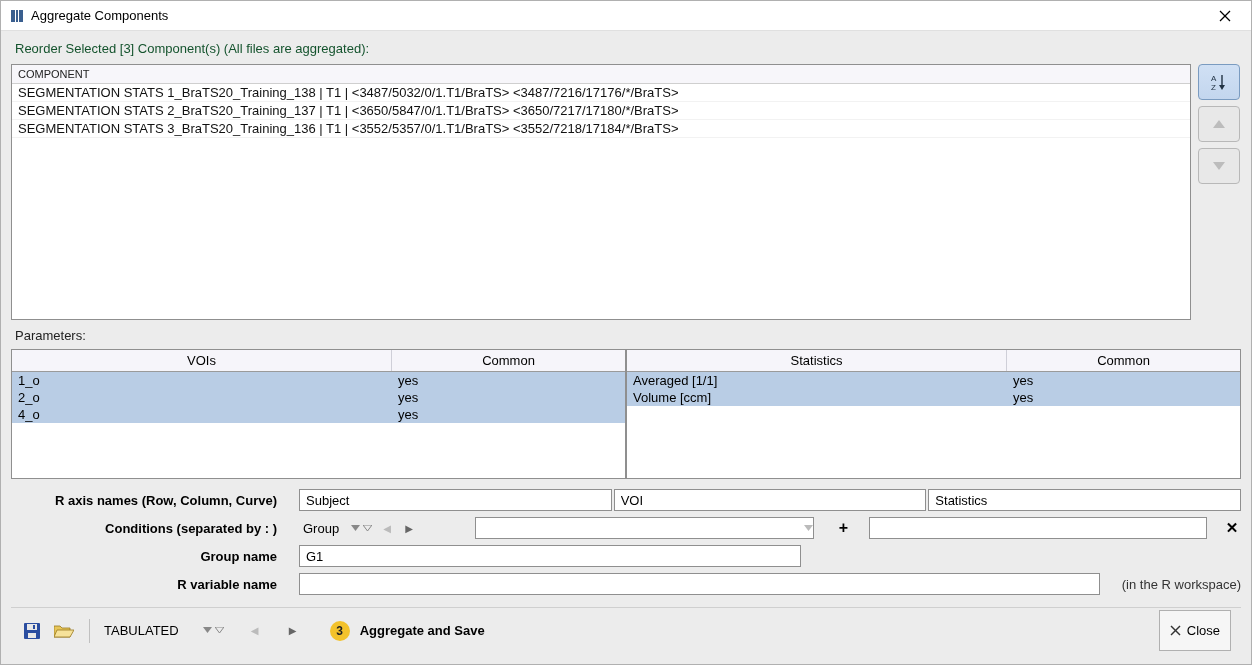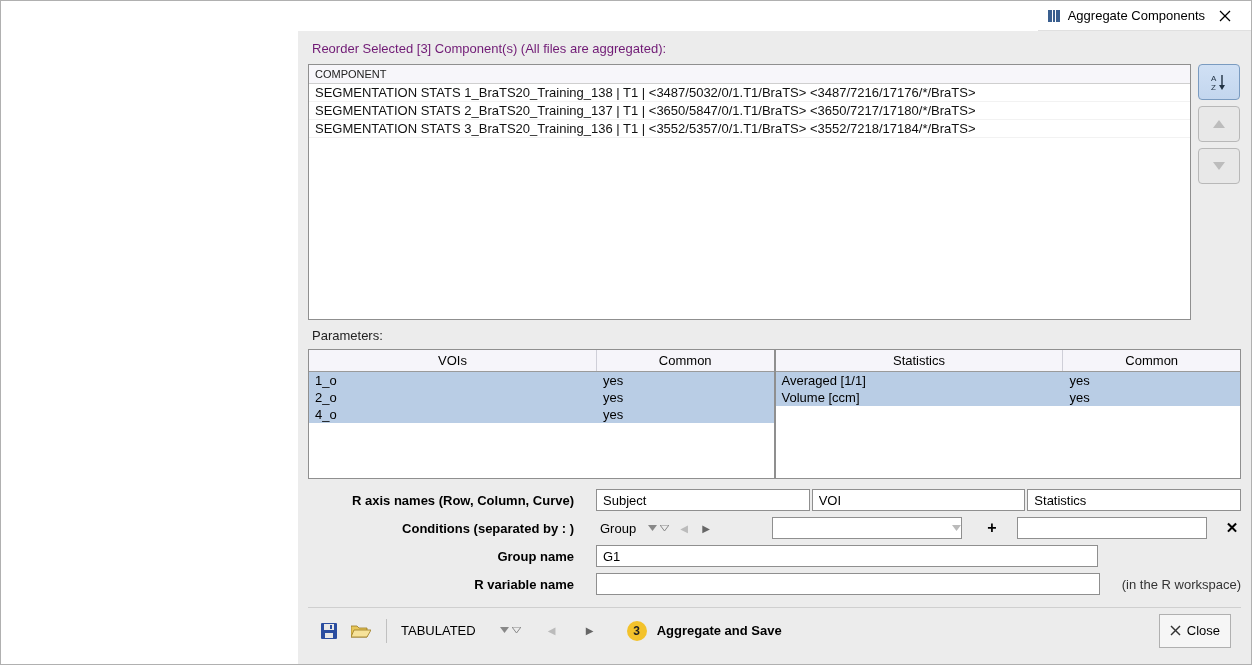--- a/index.html
+++ b/index.html
@@ -1,25 +1,25 @@
 <!DOCTYPE html>
 <html><head>
 <meta charset="utf-8">
 <style>
   * { box-sizing: border-box; margin: 0; padding: 0; }
   html, body { width: 1252px; height: 665px; font-family: Arial, sans-serif; font-size: 13px; background: #f0f0f0; overflow: hidden; }
-  .window { width: 1252px; height: 665px; background: #ffffff; border: 1px solid #b0b0b0; display: flex; flex-direction: column; align-items: flex-end; }
+  .window { width: 1252px; height: 665px; background: #ffffff; border: 1px solid #b0b0b0; display: flex; flex-direction: column; }
   .titlebar { height: 30px; background: #ffffff; display: flex; align-items: center; padding: 0 6px 0 8px; border-bottom: 1px solid #e0e0e0; }
   .titlebar .icon { width: 16px; height: 16px; margin-right: 6px; display: inline-flex; align-items: center; justify-content: center; }
   .titlebar .title { font-size: 13px; flex: 1; }
   .titlebar .close { width: 40px; height: 28px; display: flex; align-items: center; justify-content: center; cursor: pointer; }
 
   .content { flex: 1; background: #ececec; padding: 10px 10px 4px 10px; display: flex; flex-direction: column; gap: 6px; }
 
-  .row1-label { font-size: 13px; color: #701a75; margin-bottom: 2px; padding-left: 4px; }
+  .row1-label { font-size: 13px; color: #14532d; margin-bottom: 2px; padding-left: 4px; }
 
   .comp-area { display: flex; gap: 6px; height: 256px; }
   .comp-list { flex: 1; background: #ffffff; border: 1px solid #8f8f8f; display: flex; flex-direction: column; overflow: hidden; }
   .comp-header { background: #f7f6fa; border-bottom: 1px solid #cfcfcf; padding: 3px 6px; font-size: 11px; color: #222; }
   .comp-rows { flex: 1; padding: 0px; }
   .comp-row { padding: 1px 6px; font-family: Arial, sans-serif; font-size: 13px; white-space: nowrap; border-bottom: 1px solid #f2f2f2; color: #111; }
   .side-btns { width: 44px; display: flex; flex-direction: column; gap: 6px; align-items: center; }
   .side-btn { width: 42px; height: 36px; background: linear-gradient(#d0e0f4, #c3d6ee); border: 1px solid #7a9bc0; border-radius: 4px; display: flex; align-items: center; justify-content: center; cursor: pointer; }
   .side-btn.dim { background: #e8e8e8; border-color: #b8b8b8; cursor: default; }
 
@@ -53,21 +53,21 @@
   .rvar-in { flex: 1; }
   .hint { padding-left: 6px; color: #333; }
 
   .footer { height: 46px; border-top: 1px solid #cfcfcf; background: #ececec; display: flex; align-items: center; padding: 0 10px; gap: 10px; margin-top: 6px; }
   .footer .spacer { flex: 1; }
   .footer .icon-btn { width: 22px; height: 22px; display: inline-flex; align-items: center; justify-content: center; cursor: pointer; }
   .sep { width: 1px; height: 24px; background: #c0c0c0; margin: 0 4px; }
   .combo2 { display: flex; align-items: center; gap: 24px; }
   .badge { width: 20px; height: 20px; border-radius: 50%; background: #f3c22b; display: inline-flex; align-items: center; justify-content: center; font-weight: bold; font-size: 12px; color: #222; }
   .agg-save { font-weight: bold; cursor: pointer; }
-  .close-btn { height: 34px; padding: 0 10px; background: #f6f6f6; border: 1px solid #b0b0b0; display: flex; align-items: center; gap: 6px; cursor: pointer; }
+  .close-btn { height: 41px; padding: 0 10px; background: #f6f6f6; border: 1px solid #b0b0b0; display: flex; align-items: center; gap: 6px; cursor: pointer; }
 
   .disp-combo-caret { display:inline-flex; align-items:center; gap:3px; }
 </style>
 </head>
 <body>
 
 <div class="window">
 
   <div class="titlebar">
     <span class="icon">

